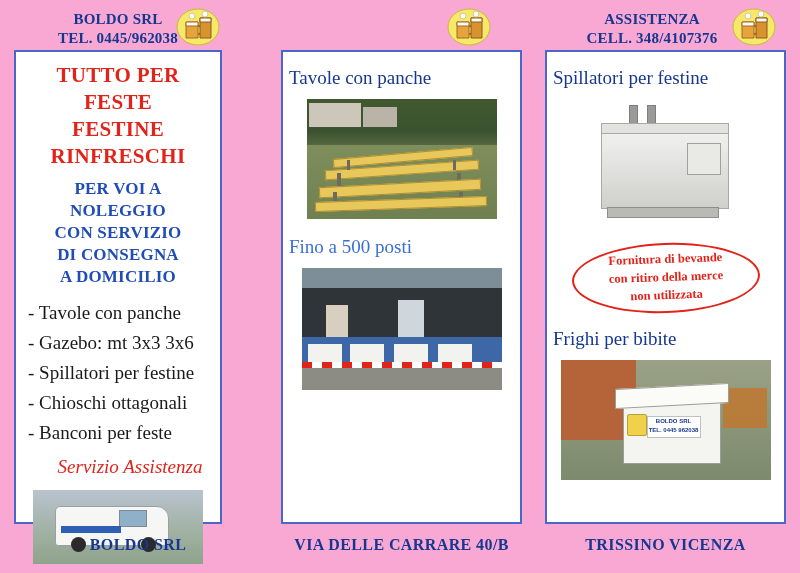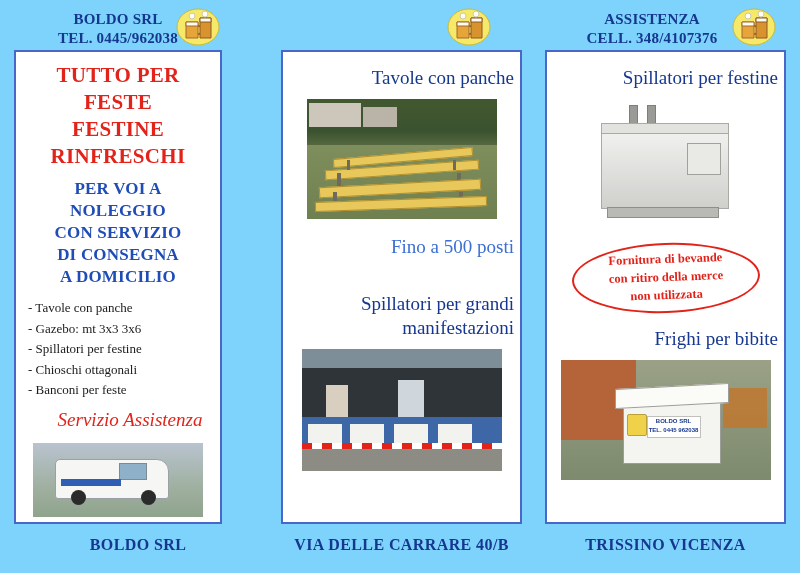--- a/index.html
+++ b/index.html
@@ -10,21 +10,21 @@
     width: 800px;
     height: 573px;
     background: #ffffff;
     font-family: "Liberation Serif", serif;
     overflow: hidden;
   }
   .page {
     position: relative;
     width: 800px;
     height: 573px;
-    background: #7dd3fc;
+    background: #f9a8d4;
   }
 
   
   .panel {
     position: absolute;
     box-sizing: border-box;
     border: 2px solid #4a66c8;
     background: #ffffff;
   }
 
@@ -70,21 +70,21 @@
     font-weight: bold;
     font-size: 17px;
     line-height: 1.3;
     letter-spacing: .2px;
   }
   .bullets {
     margin: 10px 0 0 12px;
     padding: 0;
     list-style: none;
     color: #1a1a1a;
-    font-size: 13px;
+    font-size: 19px;
     line-height: 1.58;
   }
   .bullets li { white-space: nowrap; }
   .script-red {
     margin-top: 8px;
     text-align: center;
     color: #e2231a;
     font-style: italic;
     font-family: "Liberation Serif", serif;
     font-size: 19px;
@@ -99,21 +99,21 @@
     height: 474px;
   }
   
   .panel-right {
     left: 545px;
     top: 50px;
     width: 241px;
     height: 474px;
   }
   .cap {
-    text-align: right;
+    text-align: left;
     color: #16378f;
     font-size: 19px;
     margin: 14px 6px 10px 6px;
     line-height: 1.22;
   }
   .cap.blue-light { color: #3b6fd4; font-size: 19px; }
 
   
   .photo {
     position: relative;
@@ -329,24 +329,20 @@
       <div class="leg" style="left:26px; top:93px; width:4px; height:15px;"></div>
       <div class="leg" style="left:152px; top:93px; width:4px; height:15px;"></div>
       <div class="tbl" style="left:26px; top:54px; width:138px; height:7px; transform:rotate(-5deg);"></div>
       <div class="leg" style="left:40px; top:61px; width:3px; height:10px;"></div>
       <div class="leg" style="left:146px; top:61px; width:3px; height:10px;"></div>
       <div class="tbl" style="left:8px; top:100px; width:170px; height:8px; transform:rotate(-2deg);"></div>
     </div>
 
     <div class="cap blue-light" style="margin-top:16px;">Fino a 500 posti</div>
 
-    <div class="cap" style="margin-top:34px;">
-      <div>Spillatori per grandi</div>
-      <div>manifestazioni</div>
-    </div>
 
     <div class="photo ph-bar" style="margin-top:6px;">
       <div class="bar-sky"></div>
       <div class="bar-wall"></div>
       <div class="bar-counter"></div>
       <div class="bar-white" style="left:6px; top:62%; width:34px; height:16%;"></div>
       <div class="bar-white" style="left:48px; top:62%; width:34px; height:16%;"></div>
       <div class="bar-white" style="left:92px; top:62%; width:34px; height:16%;"></div>
       <div class="bar-white" style="left:136px; top:62%; width:34px; height:16%;"></div>
       <div class="bar-white" style="left:24px; top:30%; width:22px; height:26%; background:#d9cfc0;"></div>

